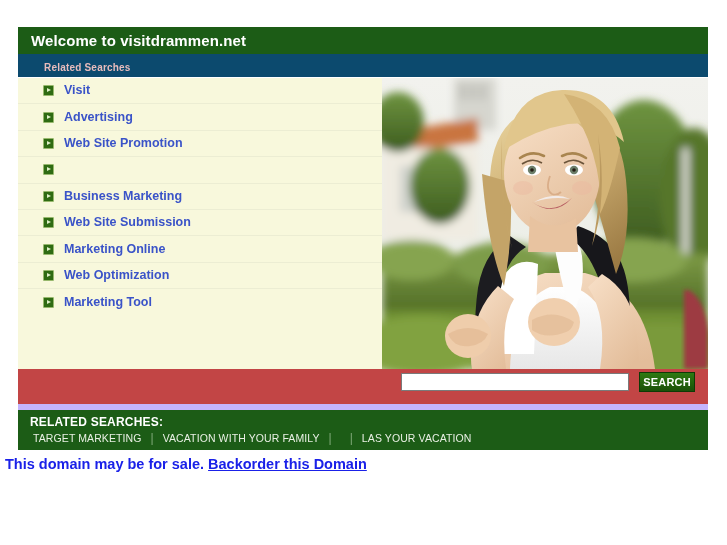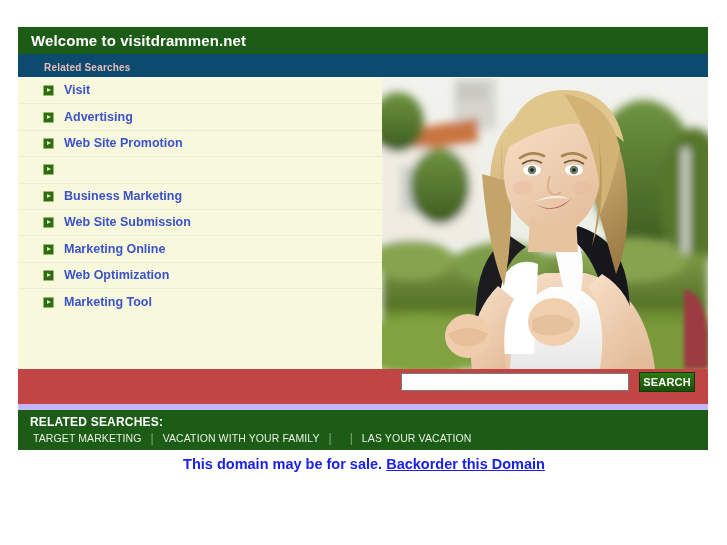--- a/index.html
+++ b/index.html
@@ -193,24 +193,24 @@
   .related-sep {
     color: #7fa878;
     font-size: 12px;
     margin: 0 9px;
     line-height: 1;
   }
 
   
   .sale {
     position: absolute;
-    left: 13px;
+    left: 5px;
     top: 456px;
     width: 702px;
-    text-align: center;
+    text-align: left;
     font-size: 14.5px;
     font-weight: bold;
     color: #1a21e8;
   }
   .sale a {
     color: #1a21e8;
     text-decoration: underline;
   }
 </style>
 </head>

